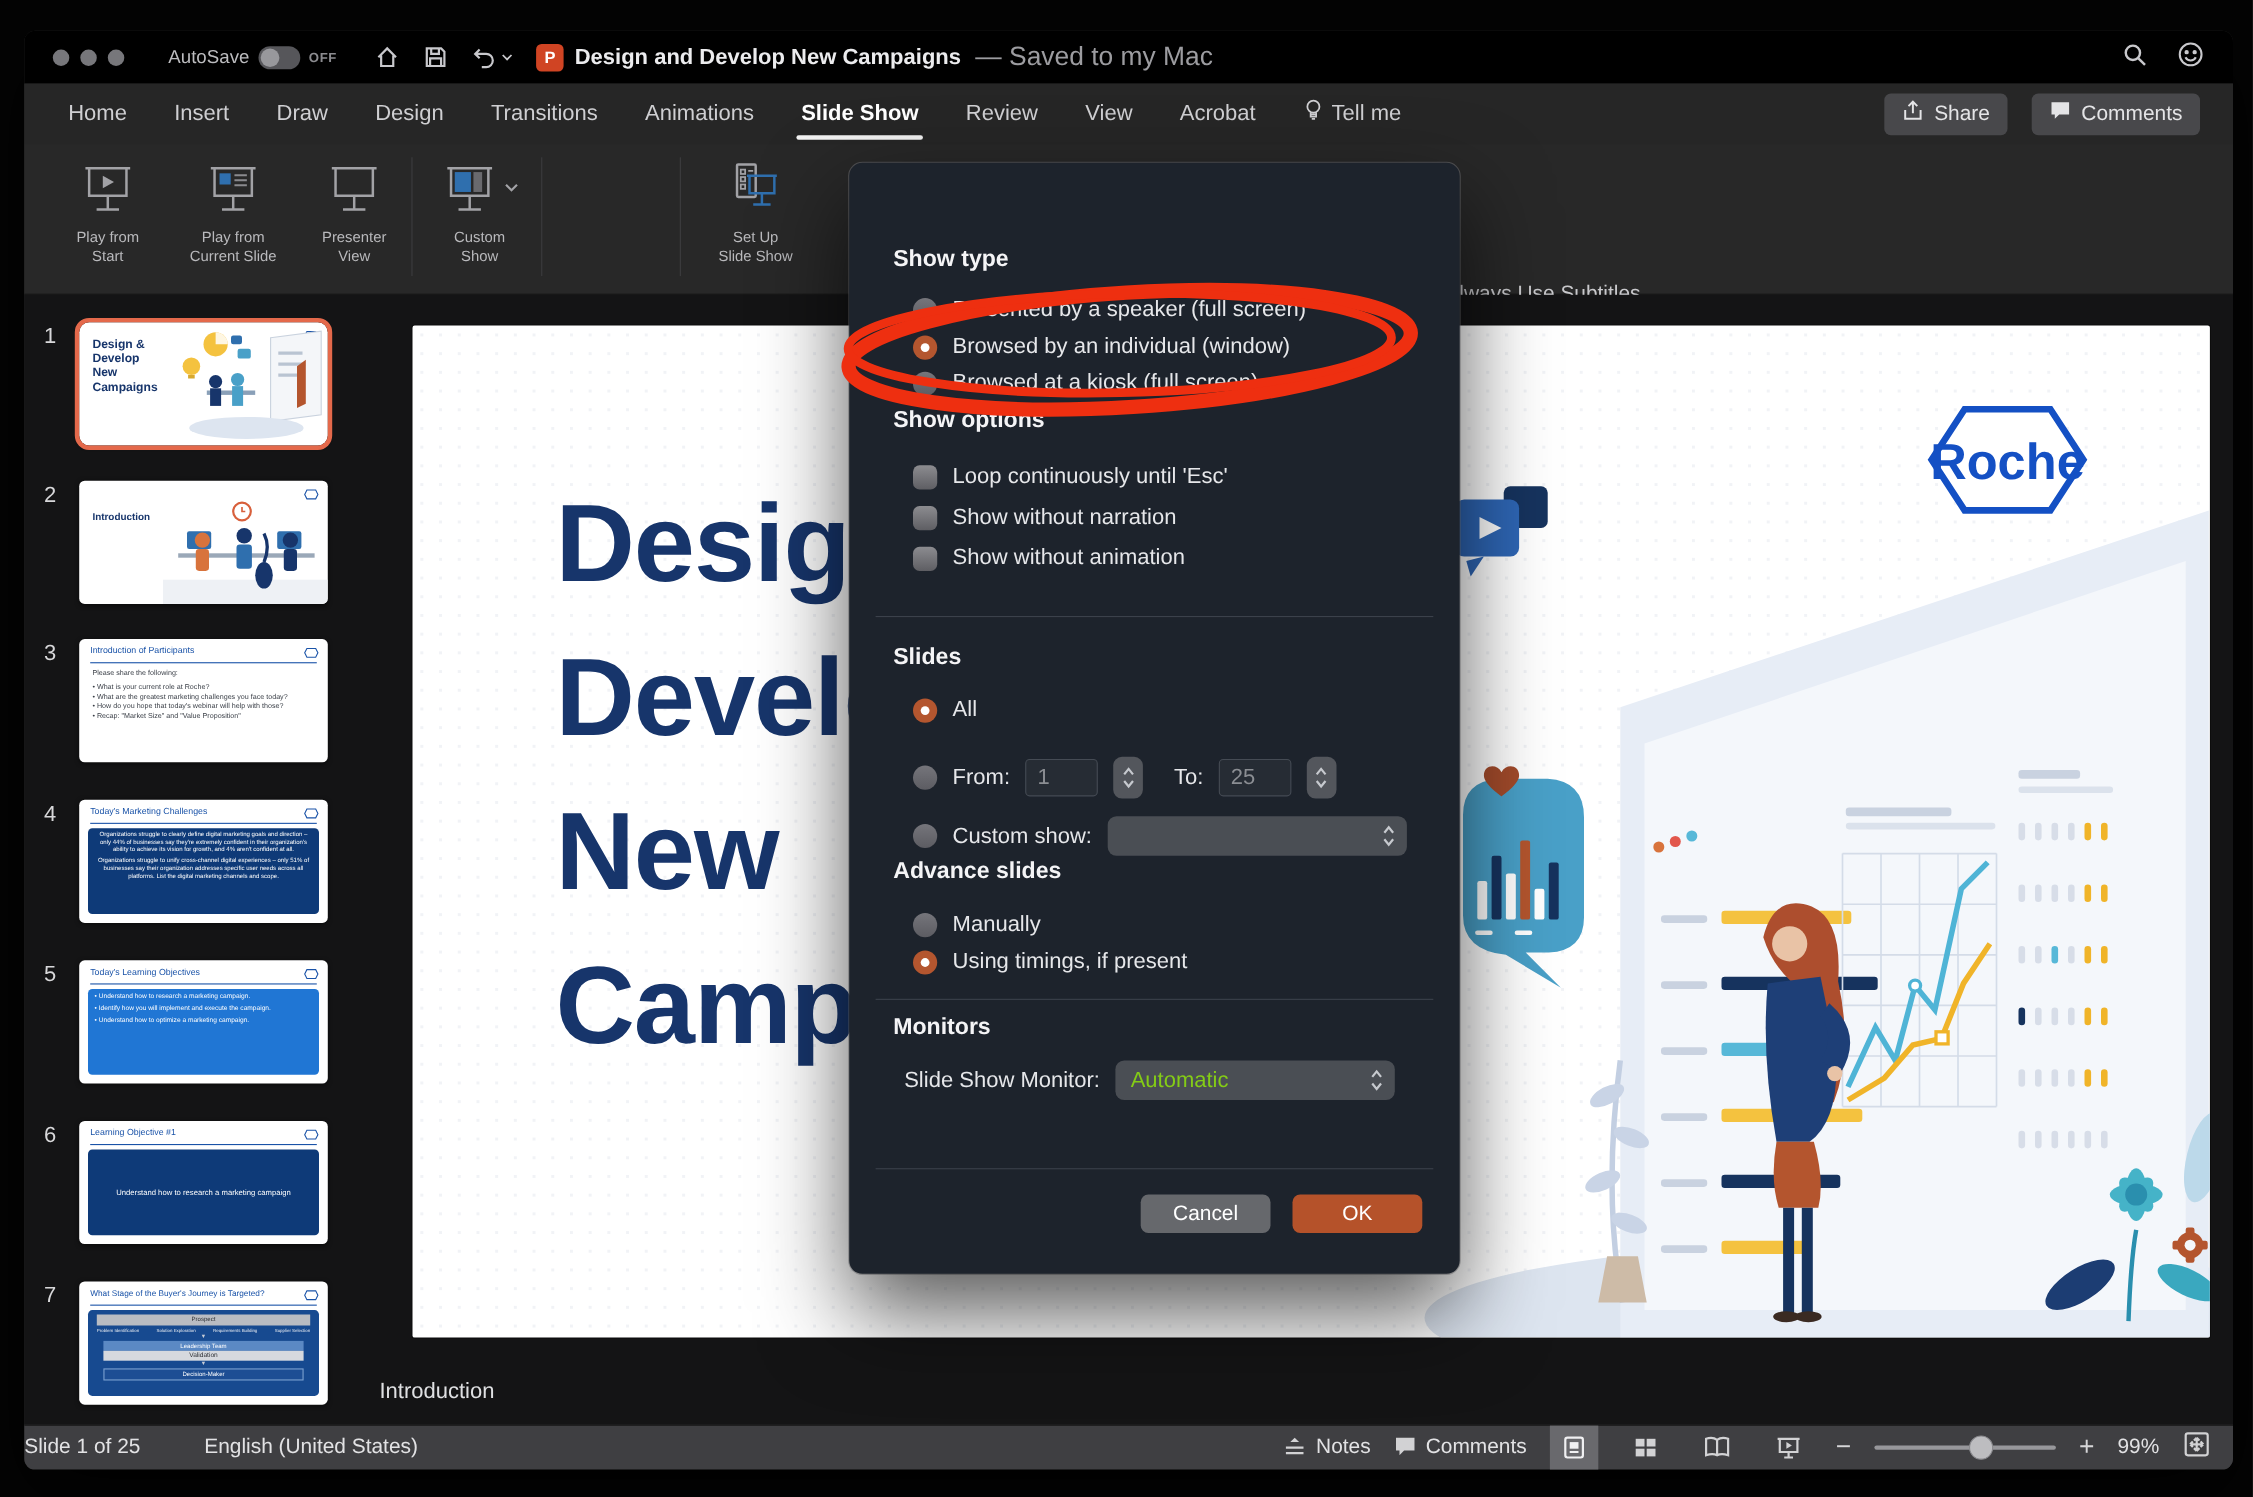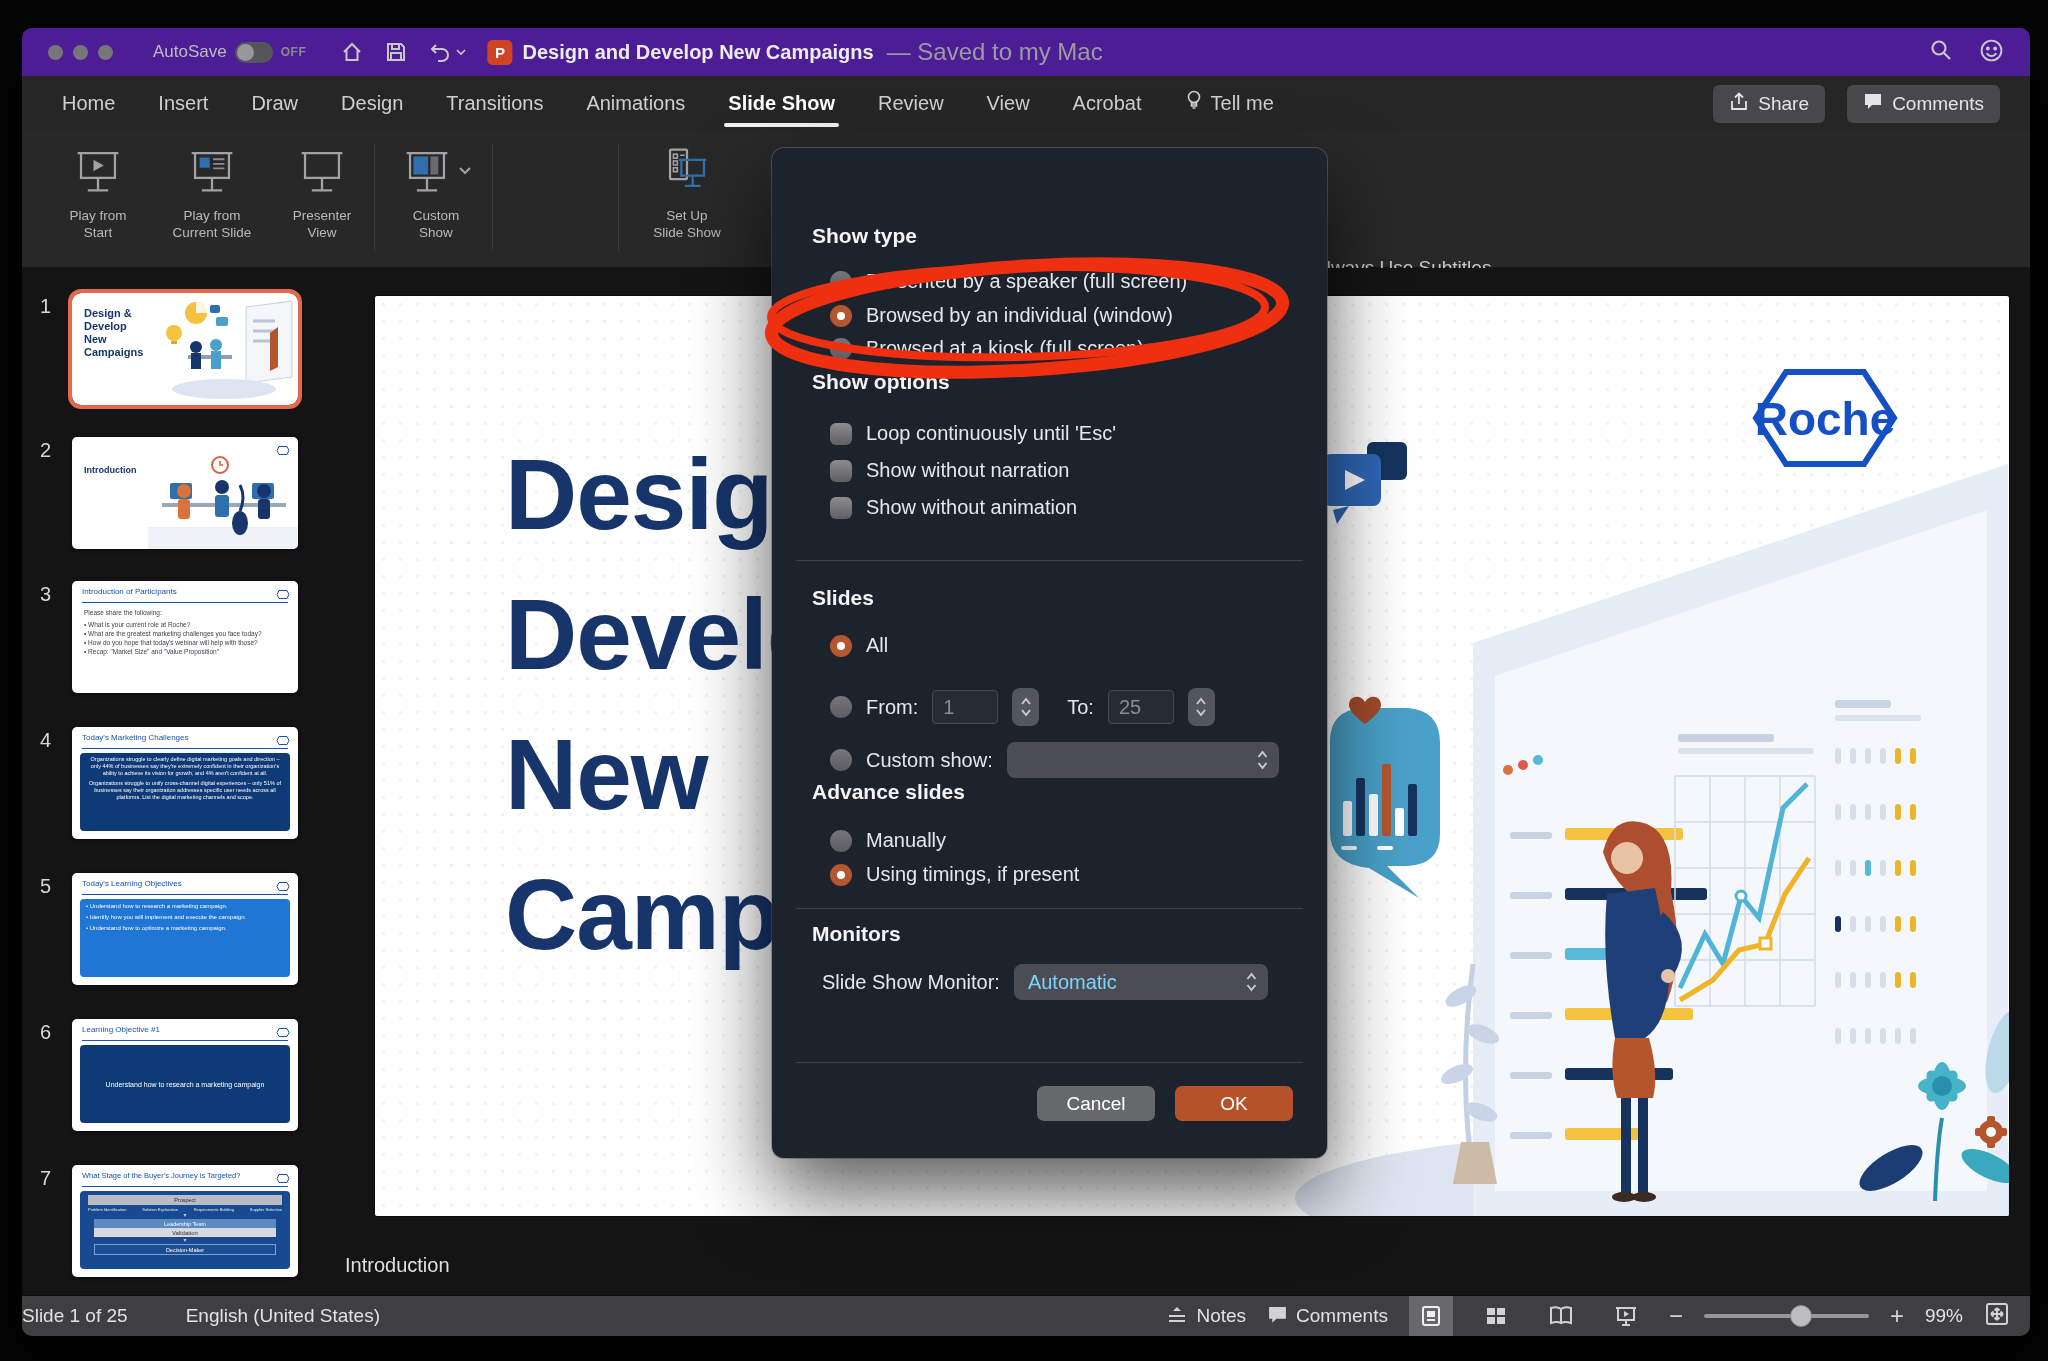--- a/index.html
+++ b/index.html
@@ -1,20 +1,20 @@
 <!DOCTYPE html>
 <html><head>
 <meta charset="utf-8">
 <style>
 *{margin:0;padding:0;box-sizing:border-box}
 body{background:#000;font-family:"Liberation Sans",sans-serif;-webkit-font-smoothing:antialiased}
 #screen{position:relative;width:2048px;height:1361px;background:#040404;overflow:hidden}
 .window{position:absolute;left:22px;top:28px;width:2008px;height:1308px;background:#262626;border-radius:10px;overflow:hidden;box-shadow:0 24px 70px rgba(0,0,0,.75)}
 
-.titlebar{position:absolute;left:0;top:0;right:0;height:48px;background:#4c1d95;display:flex;align-items:center}
+.titlebar{position:absolute;left:0;top:0;right:0;height:48px;background:#000000;display:flex;align-items:center}
 .lights{display:flex;gap:10px;margin-left:26px}
 .light{width:15px;height:15px;border-radius:50%;background:#77777b}
 .autosave{display:flex;align-items:center;gap:8px;margin-left:40px}
 .autosave .as-label{font-size:17px;color:#bcbcbf}
 .as-pill{width:38px;height:21px;border-radius:11px;background:#56565a;position:relative}
 .as-pill .knob{position:absolute;left:2px;top:2px;width:17px;height:17px;border-radius:50%;background:#98989c}
 .as-off{font-size:12px;font-weight:bold;color:#8b8b8f;letter-spacing:.5px}
 .tb-icons{display:flex;align-items:center;gap:20px;margin-left:34px;color:#c8c8cc}
 .tb-icons svg{display:block}
 .doc-title{position:absolute;left:38.5%;transform:translateX(-50%);display:flex;align-items:center;gap:10px;white-space:nowrap}
@@ -69,21 +69,21 @@
 .dlg-titlebar{position:absolute;left:0;top:0;right:0;height:46px;background:linear-gradient(#414144,#343437);border-bottom:1px solid #17171a;display:flex;align-items:center;justify-content:center;font-size:20px;font-weight:bold;color:#f2f2f4}
 .dh{position:absolute;left:40px;font-size:21px;font-weight:bold;color:#f4f4f6}
 .drow{position:absolute;display:flex;align-items:center;gap:14px;font-size:20px;color:#e6e7ea}
 .radio{width:22px;height:22px;border-radius:50%;background:linear-gradient(#75757b,#5c5c62);flex:0 0 auto}
 .radio.sel{background:#b4562f;display:flex;align-items:center;justify-content:center}
 .radio.sel::after{content:"";width:8px;height:8px;border-radius:50%;background:#fff}
 .cbx{width:22px;height:22px;border-radius:6px;background:linear-gradient(#8c8c90,#5e5e63);flex:0 0 auto}
 .ddiv{position:absolute;left:24px;right:24px;height:1px;background:#3b414b}
 .nfield{width:66px;height:34px;border-radius:4px;background:#262c34;border:1px solid #454b54;color:#8b8e93;font-size:20px;display:flex;align-items:center;padding-left:10px}
 .stepper{width:27px;height:38px;border-radius:8px;background:#53565c;display:flex;align-items:center;justify-content:center}
-.dd{height:36px;border-radius:8px;background:#4a4e54;display:flex;align-items:center;color:#7dd3fc;font-size:20px;padding:0 10px 0 14px}
+.dd{height:36px;border-radius:8px;background:#4a4e54;display:flex;align-items:center;color:#84cc16;font-size:20px;padding:0 10px 0 14px}
 .dd .fill{flex:1}
 .btn{position:absolute;top:938px;height:35px;border-radius:7px;display:flex;align-items:center;justify-content:center;font-size:19px;color:#fff}
 .btn.cancel{left:265px;width:118px;background:#66686c}
 .btn.ok{left:403px;width:118px;background:#b5522a}
 
 .annot{position:absolute;left:733px;top:220px;width:540px;height:140px;z-index:60;pointer-events:none}
 </style>
 </head>
 <body>
 

